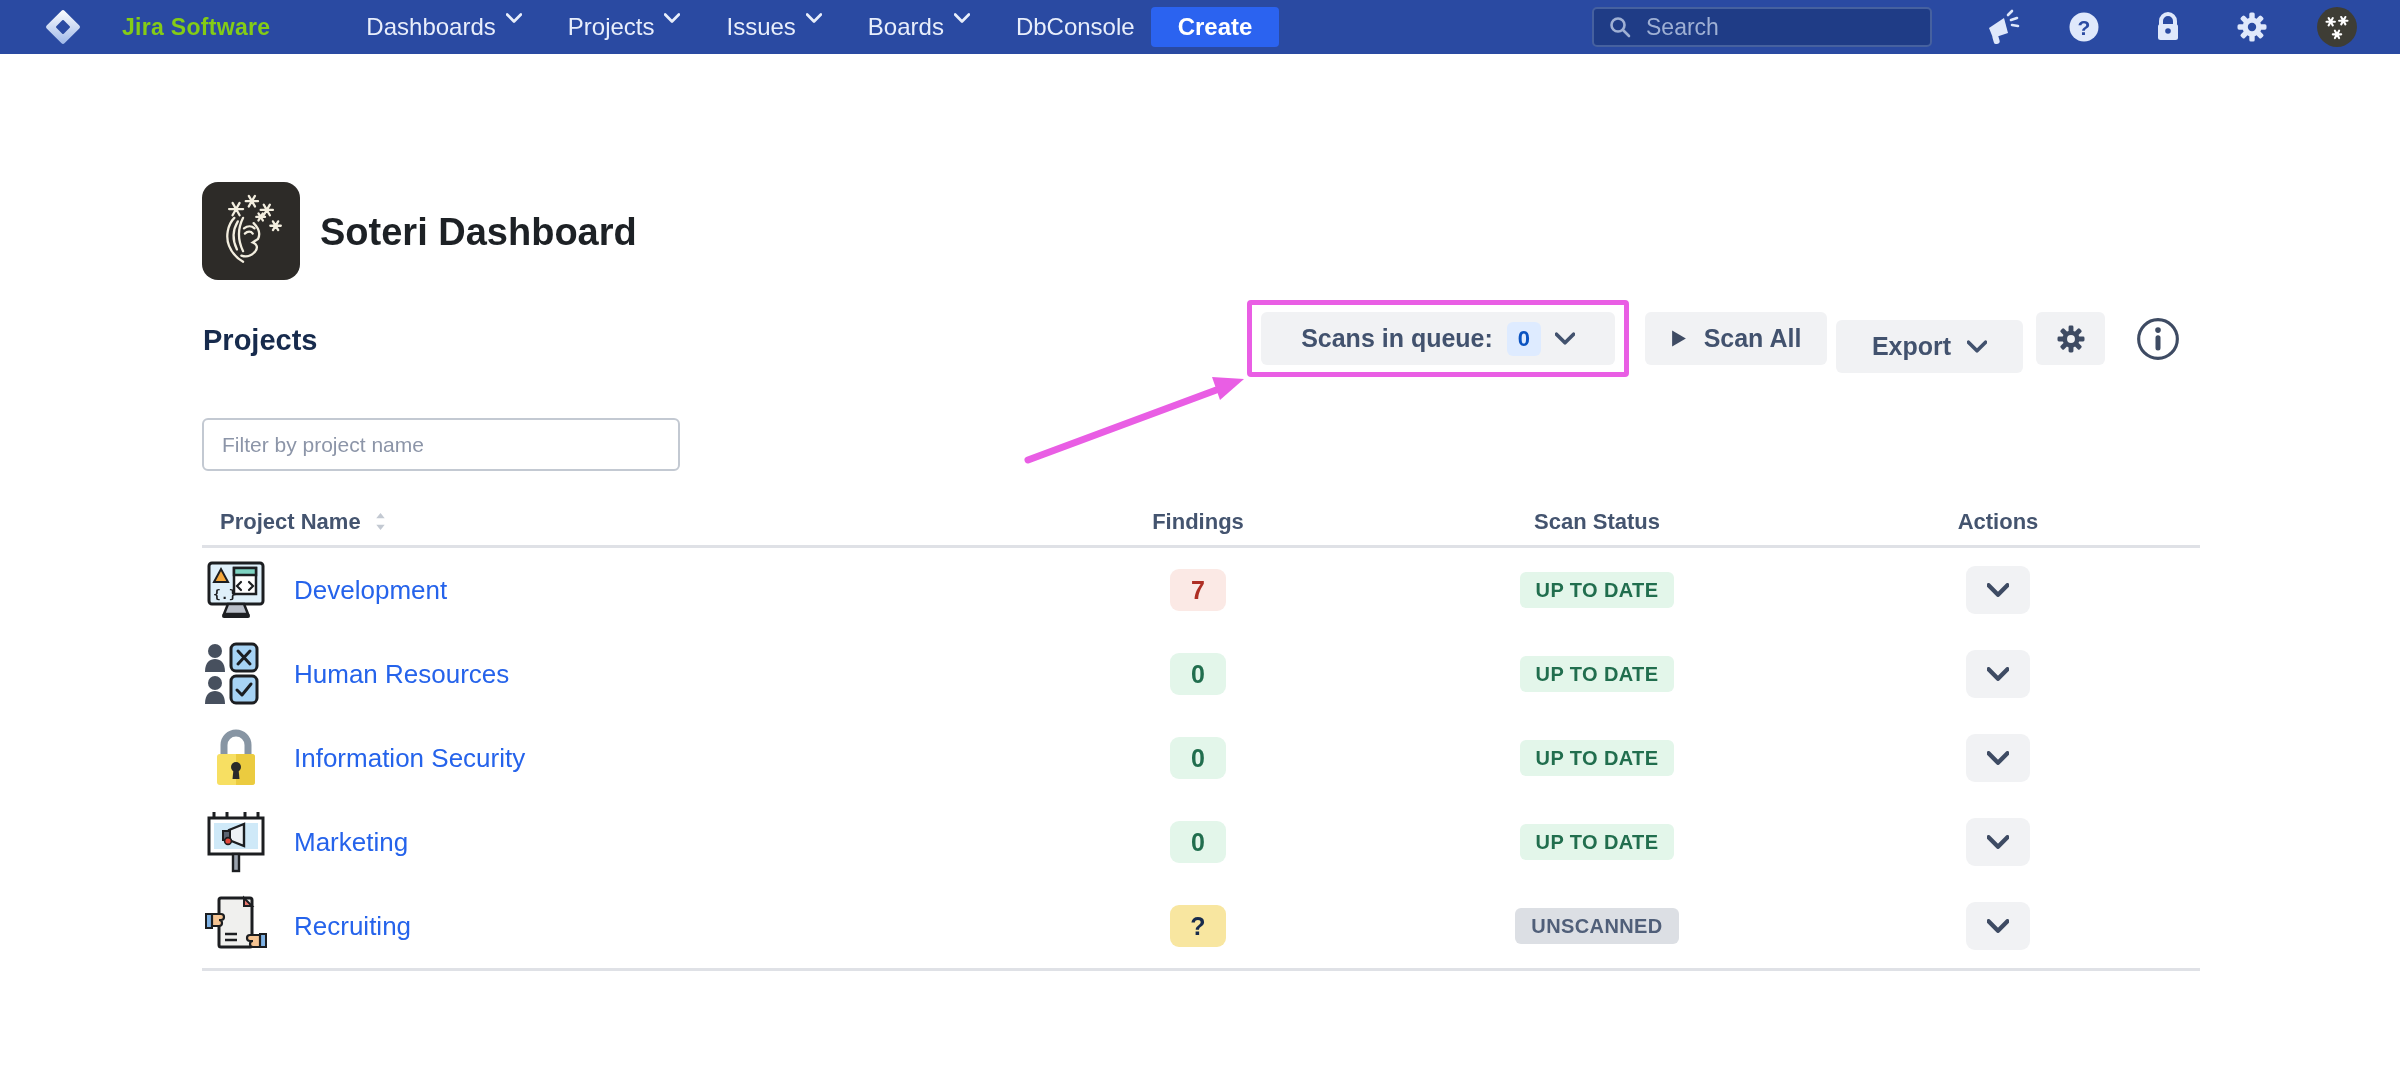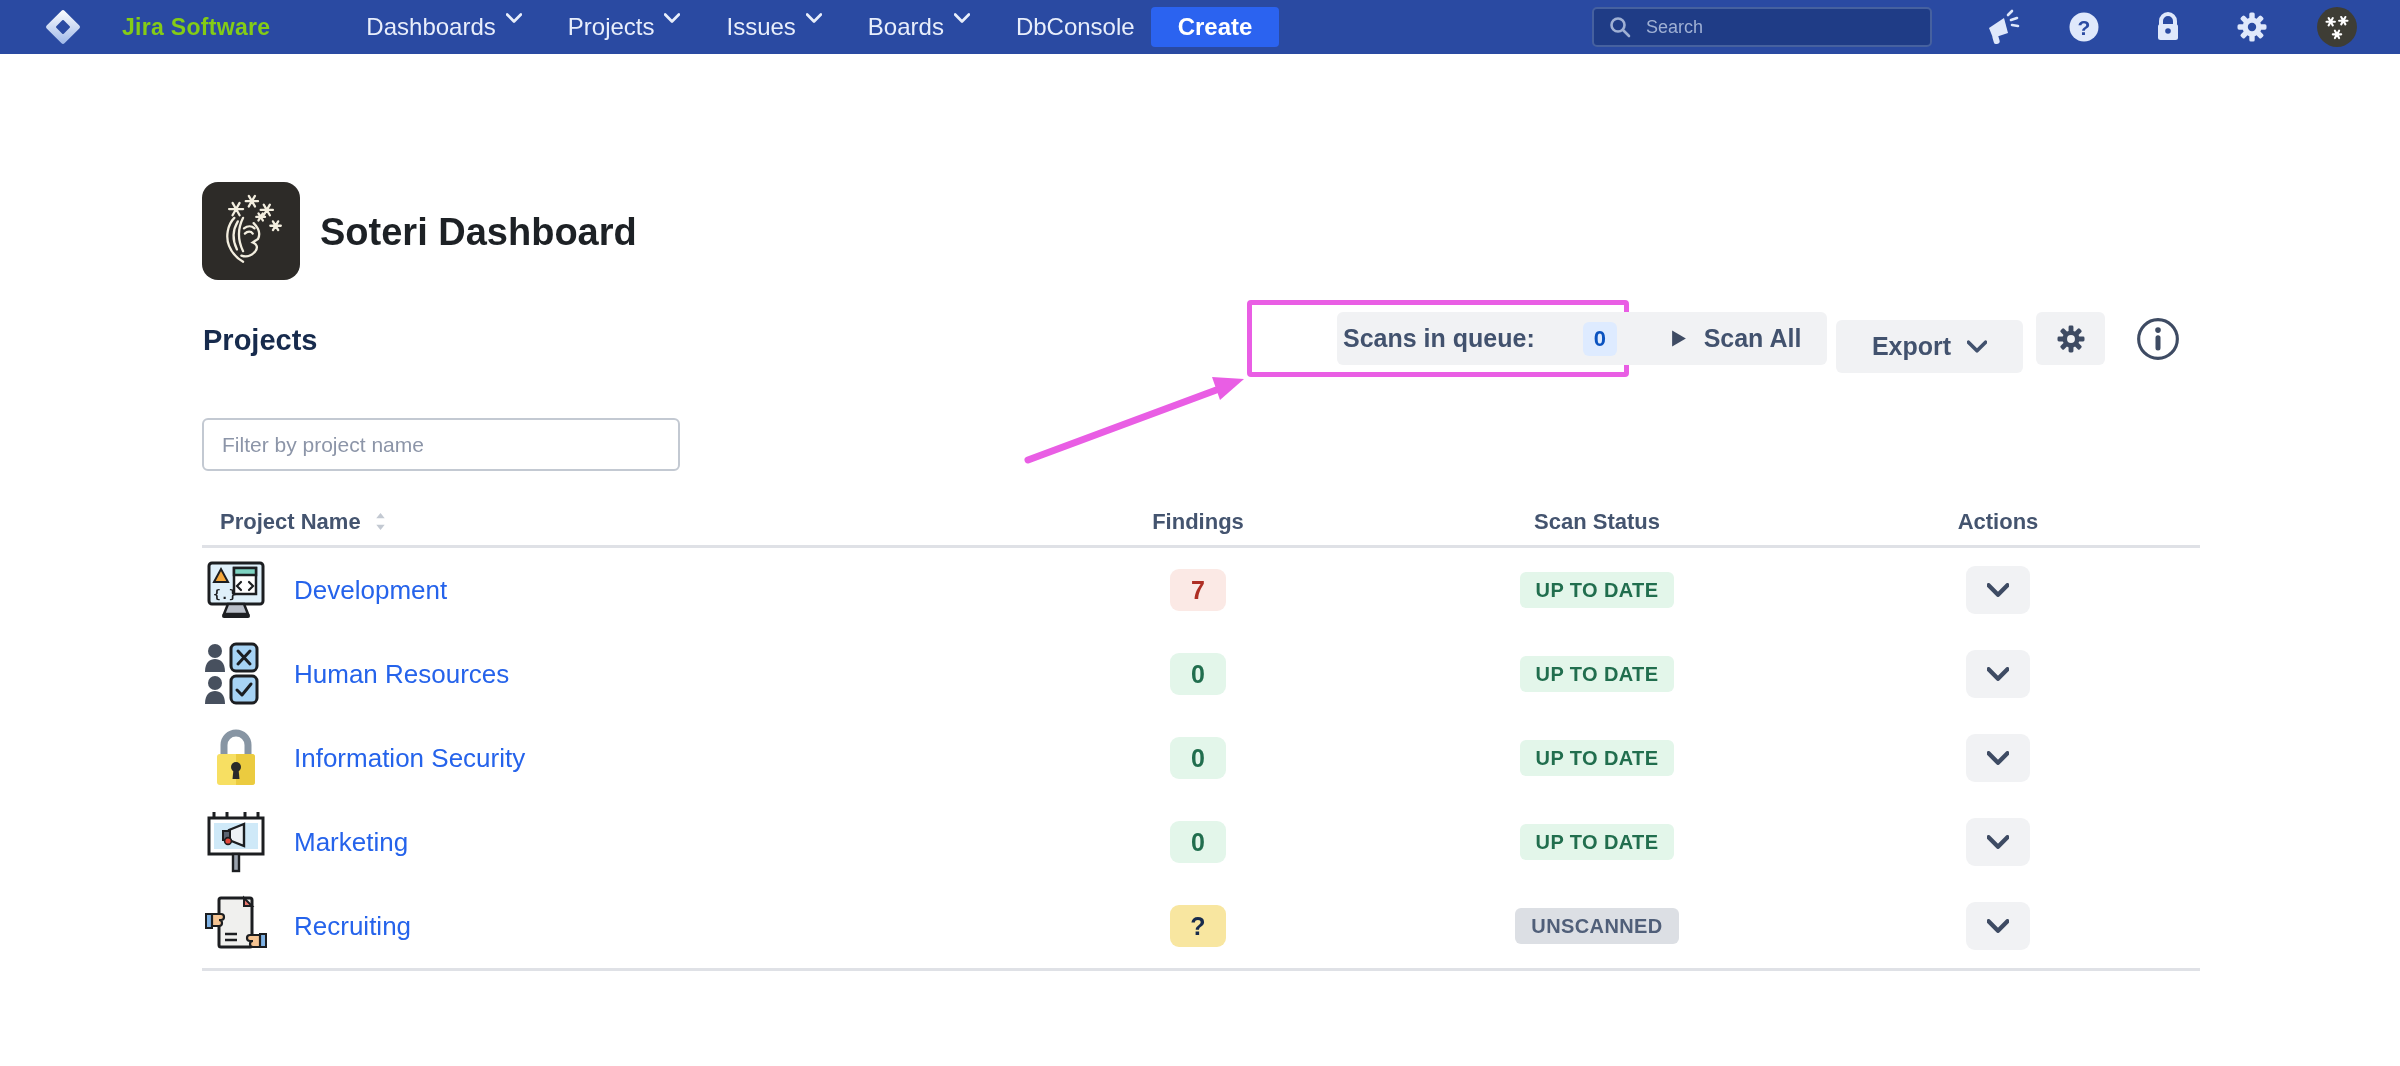--- a/index.html
+++ b/index.html
@@ -22,21 +22,21 @@
     background:#2B63F0; color:#fff; font-size:24px; font-weight:bold; cursor:pointer;
     font-family:"Liberation Sans", sans-serif;
   }
   .nav-spacer { flex:1; }
   .nav-search {
     width:340px; height:40px; background:#1F3C86; border:2px solid #46619F; border-radius:5px;
     display:flex; align-items:center; gap:12px; padding:0 14px; margin-right:48px;
   }
   .nav-search input {
     flex:1; background:transparent; border:none; outline:none;
-    color:#eab308; font-size:18px; font-family:"Liberation Sans", sans-serif;
+    color:#eab308; font-size:23px; font-family:"Liberation Sans", sans-serif;
   }
   .nav-search input::placeholder { color:#9FB0D4; }
   .nav-icons { display:flex; align-items:center; gap:44px; }
   .nav-icon-btn { background:none; border:none; padding:0; cursor:pointer; display:flex; }
   
   .app-logo {
     position:absolute; left:202px; top:182px; width:98px; height:98px;
     border-radius:16px; background:#2D2B28; display:flex; align-items:center; justify-content:center;
   }
   .page-title {
@@ -50,21 +50,21 @@
   .annotation-box {
     position:absolute; left:1247px; top:300px; width:382px; height:77px;
     border:5px solid #E95EE4; border-radius:4px;
   }
   .btn-gray {
     position:absolute; background:#F1F2F4; border:none; border-radius:6px;
     display:flex; align-items:center; justify-content:center;
     color:#42526E; font-size:25px; font-weight:600; cursor:pointer;
     font-family:"Liberation Sans", sans-serif;
   }
-  .scans-btn { left:1337px; top:312px; width:354px; height:53px; gap:14px;justify-content:space-between; }
+  .scans-btn { left:1261px; top:312px; width:354px; height:53px; gap:14px; }
   .queue-badge {
     width:34px; height:34px; border-radius:6px; background:#DEEBFF; color:#0B53C0;
     font-size:22px; font-weight:600; display:flex; align-items:center; justify-content:center;
   }
   .scan-all-btn { left:1645px; top:312px; width:182px; height:53px; gap:17px; }
   .export-btn { left:1836px; top:320px; width:187px; height:53px; gap:16px; }
   .gear-btn { left:2036px; top:312px; width:69px; height:53px; }
   .info-btn {
     position:absolute; left:2135px; top:316px; width:46px; height:46px;
     background:none; border:none; padding:0; cursor:pointer; display:flex;

